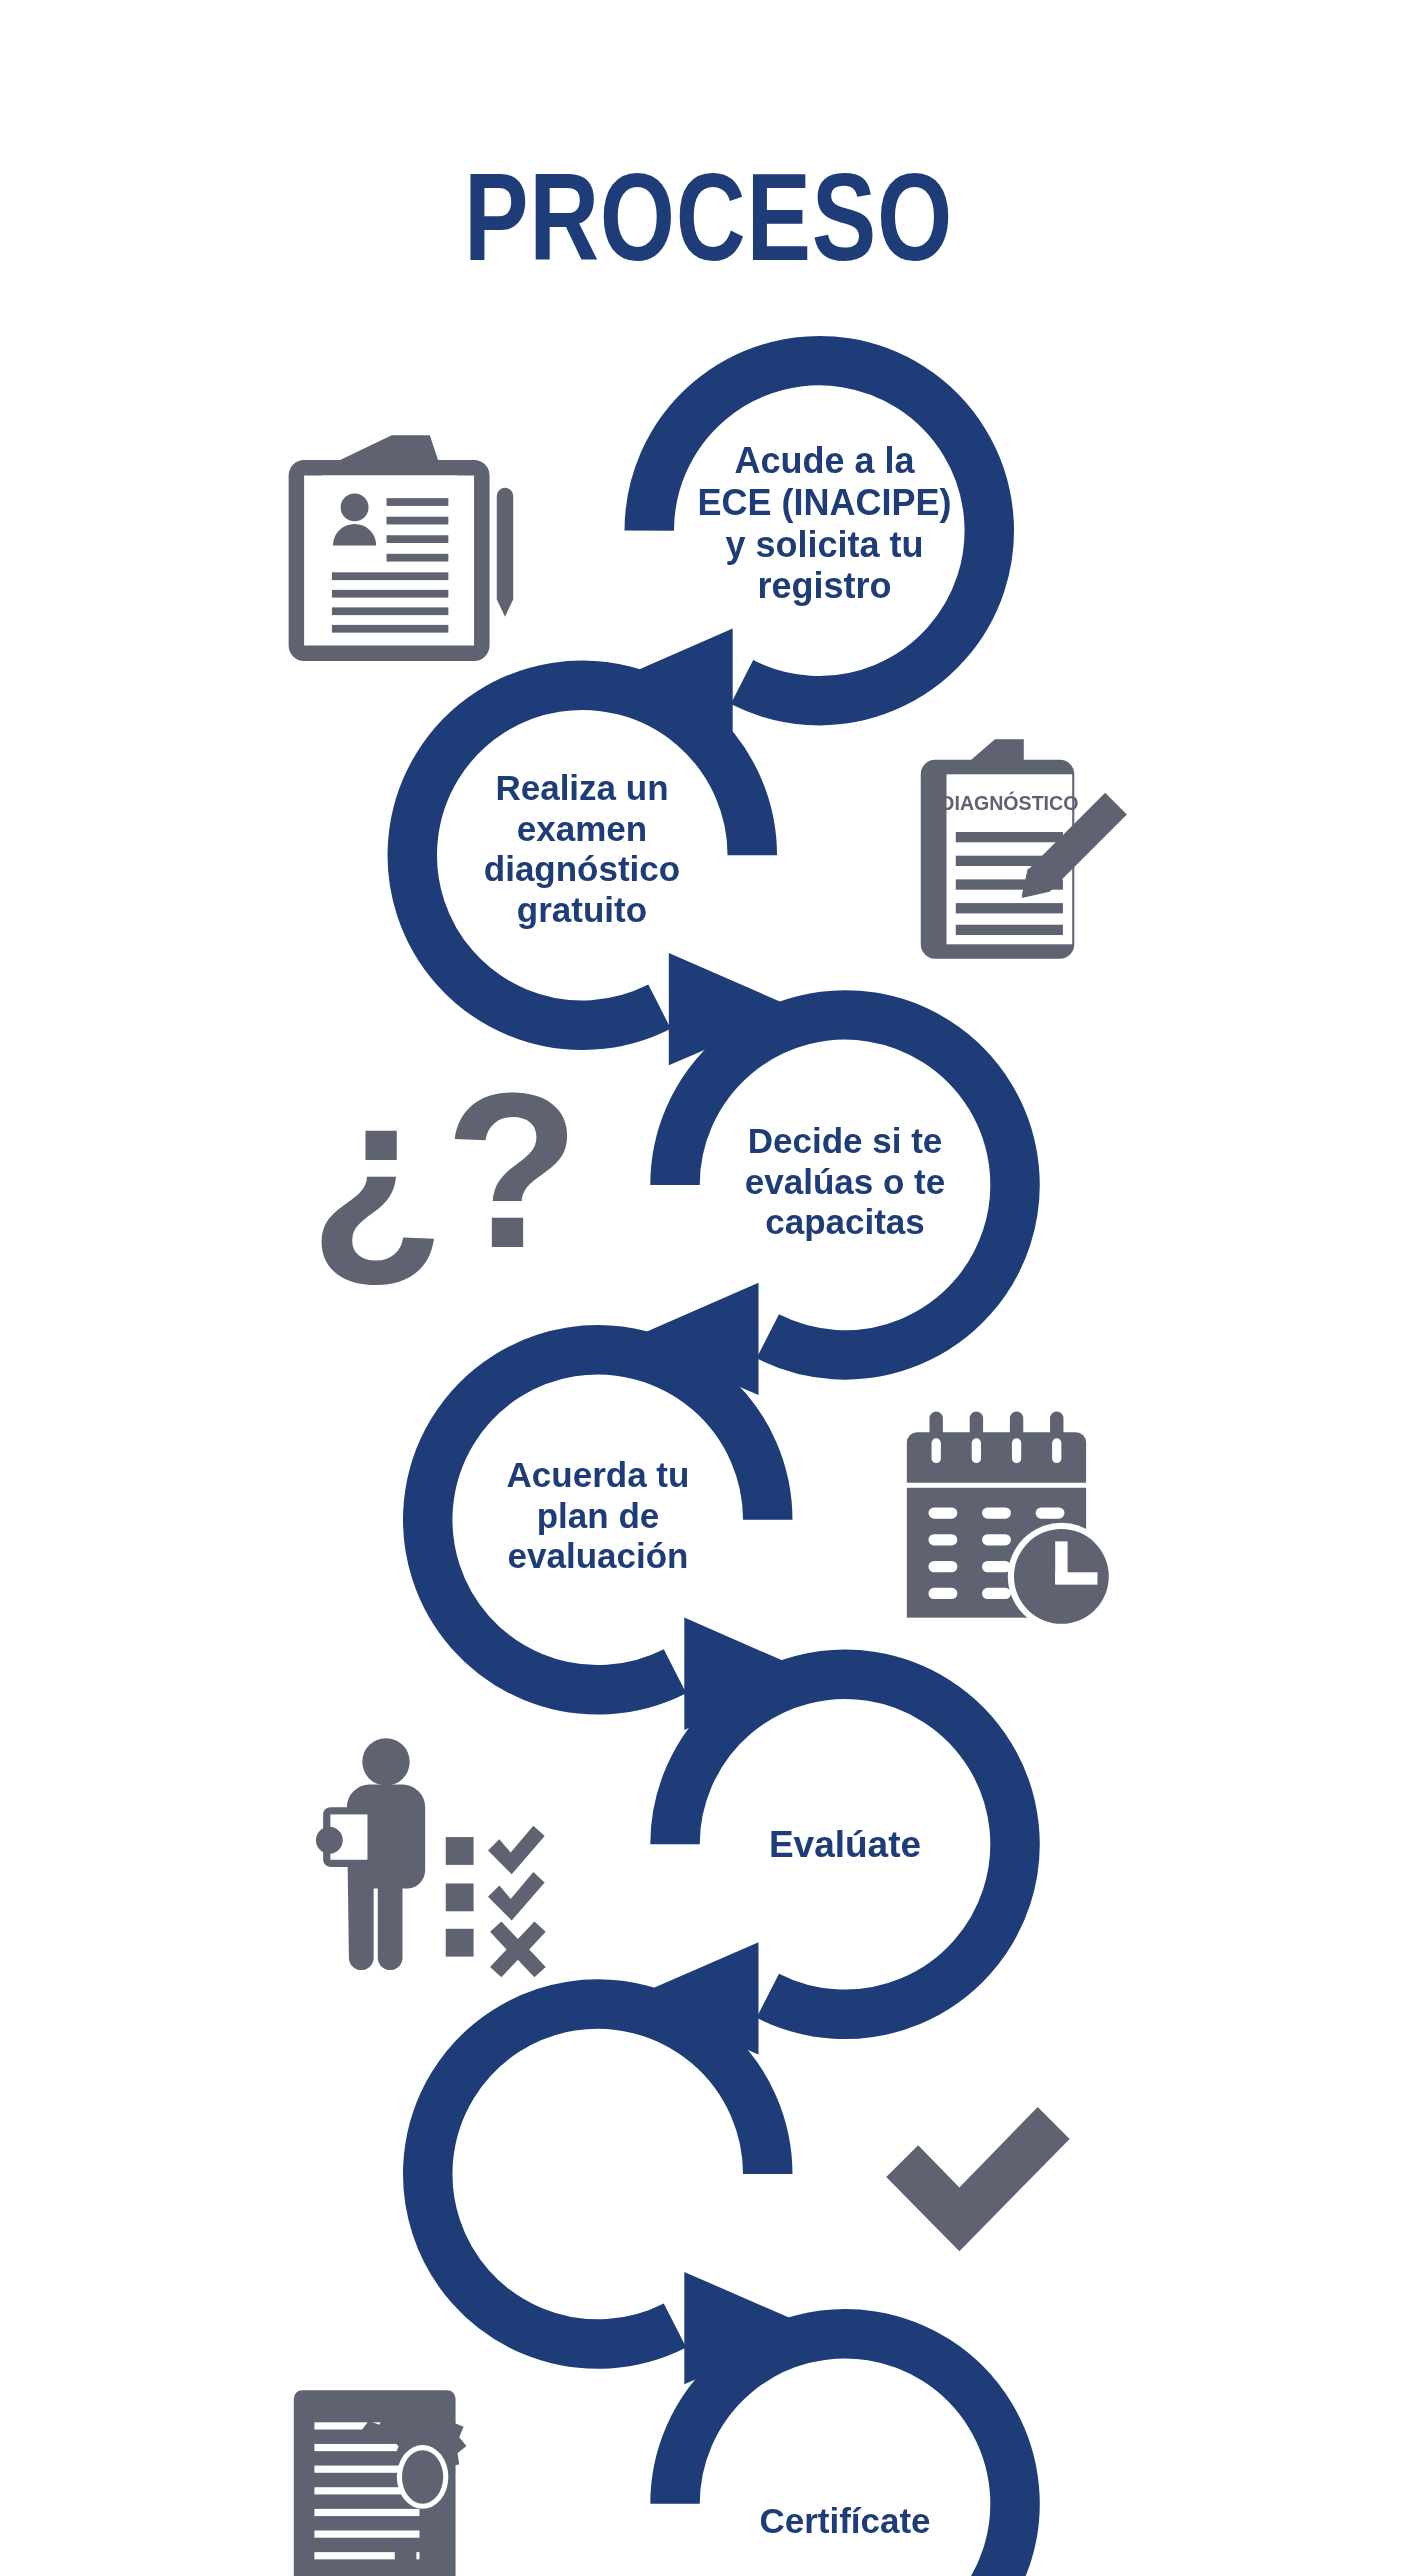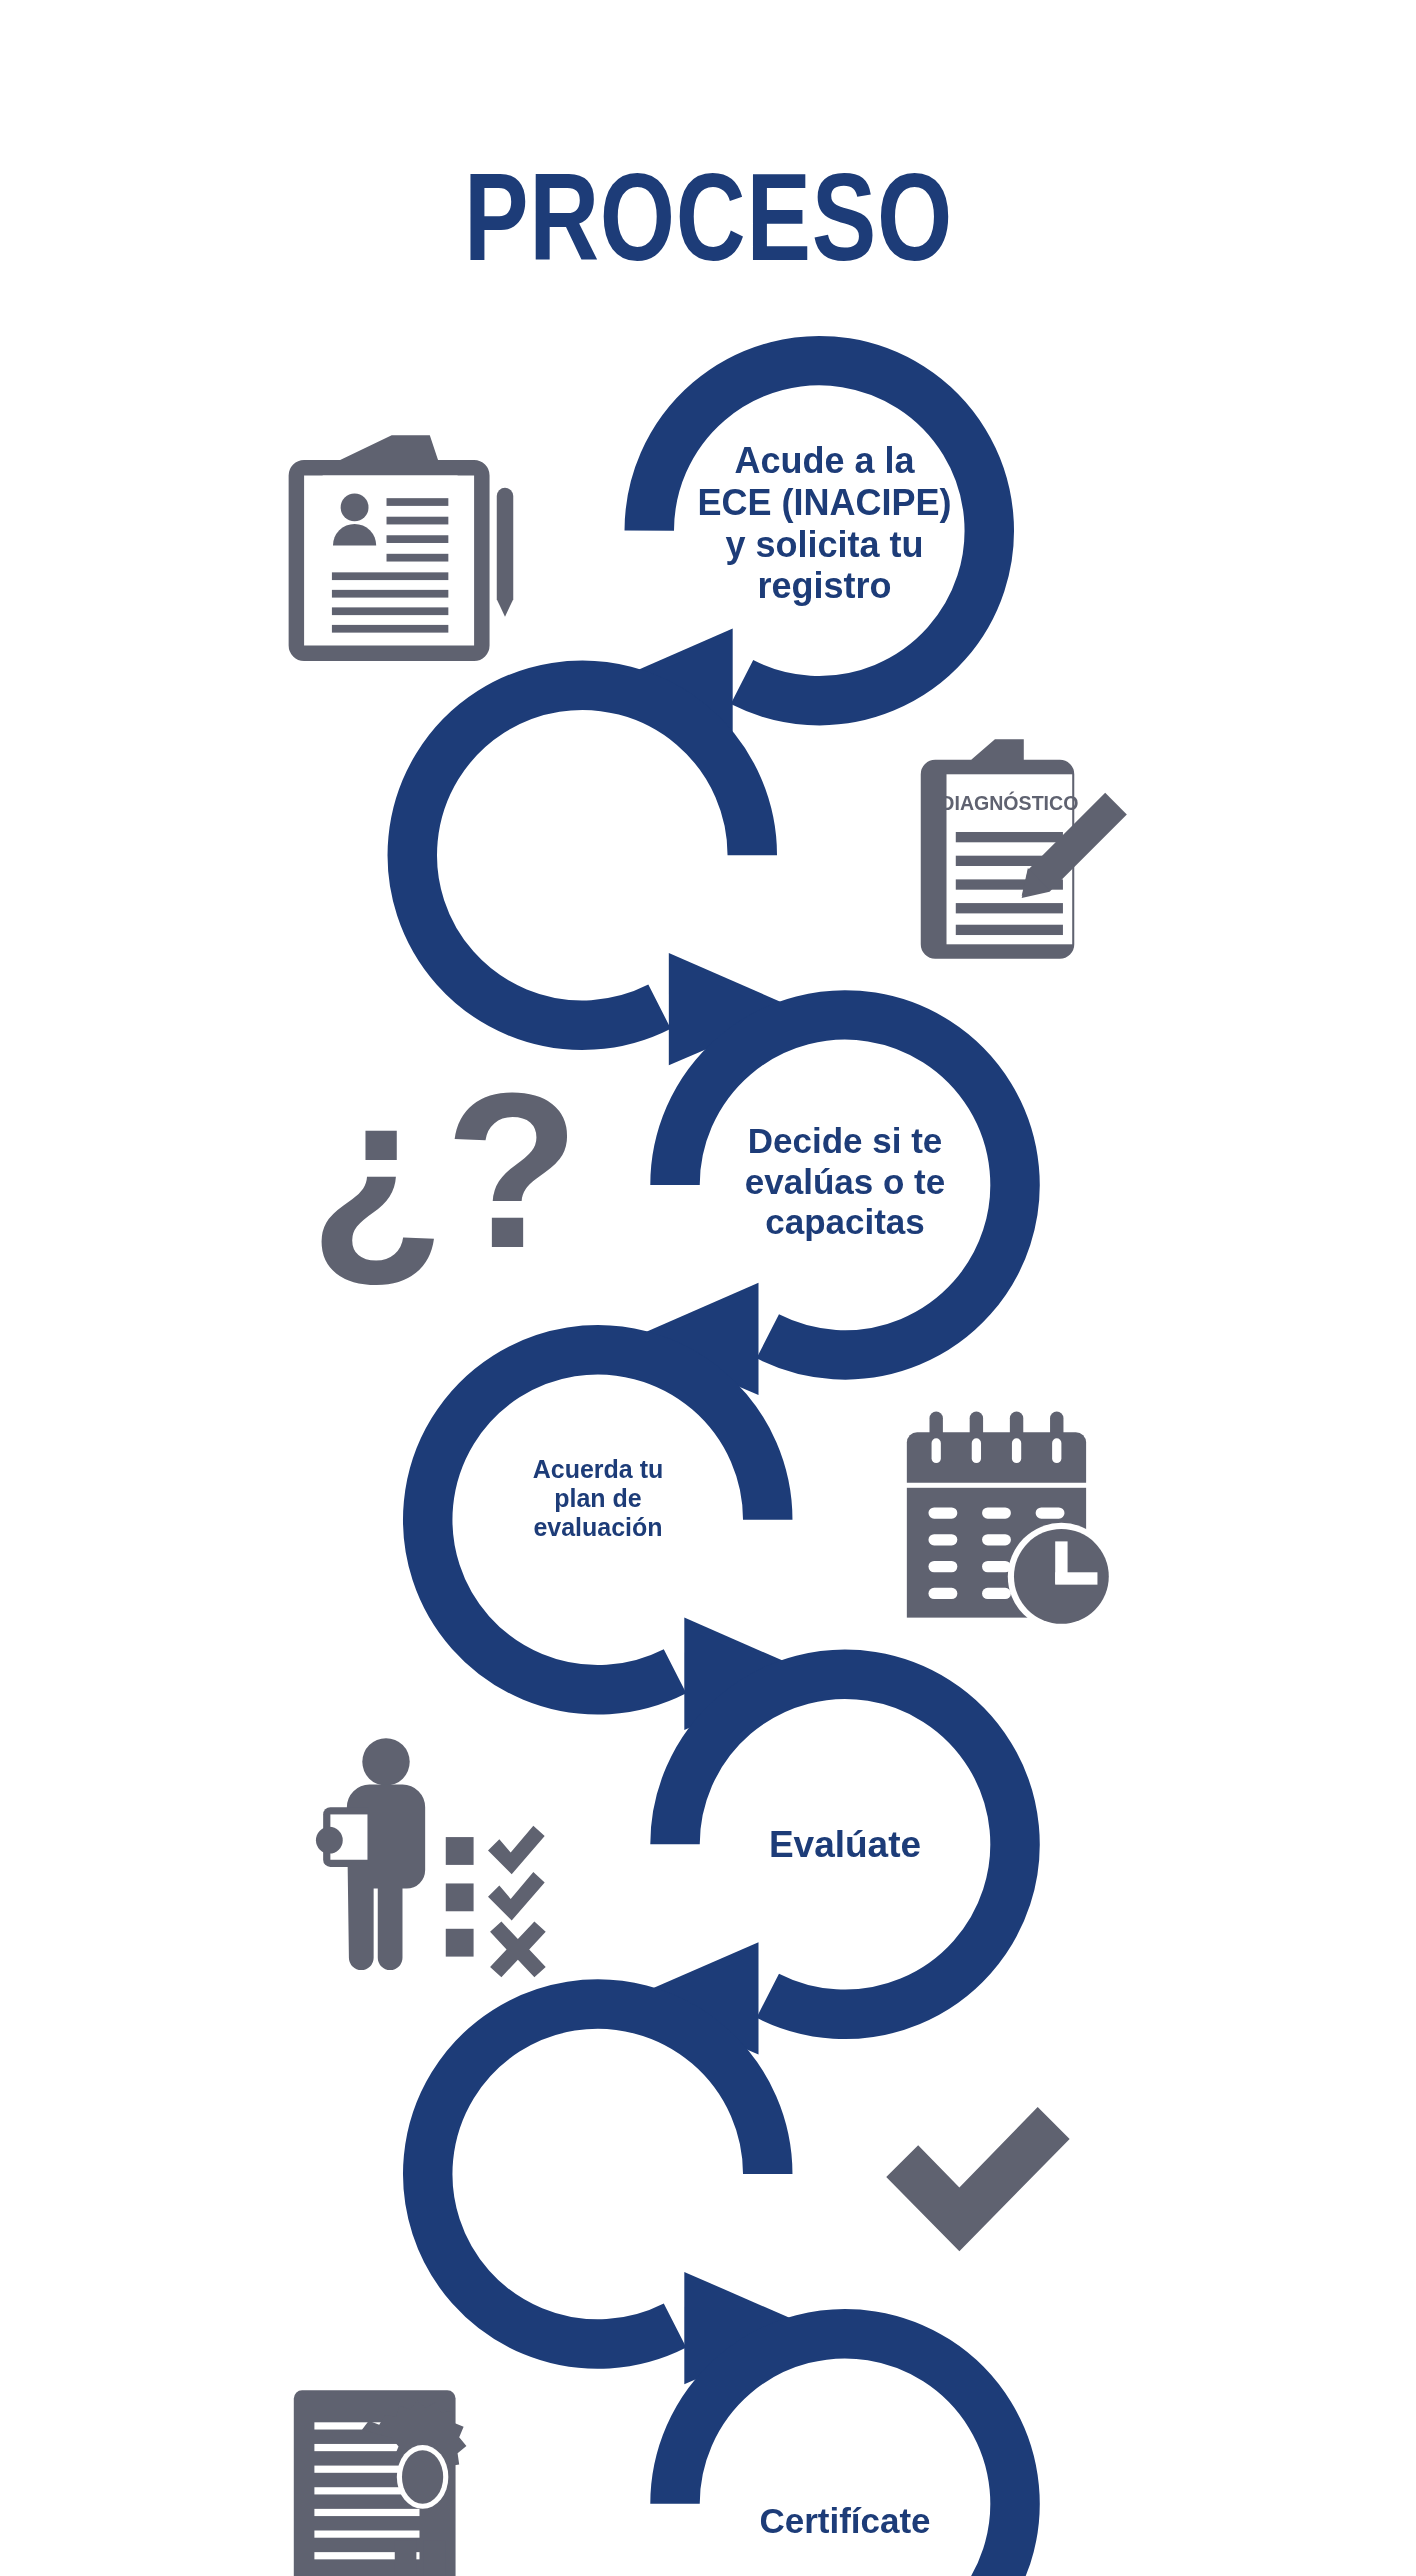--- a/index.html
+++ b/index.html
@@ -219,26 +219,30 @@
       <ellipse cx="250" cy="168" rx="50" ry="62" fill="#ffffff"></ellipse>
       <ellipse cx="250" cy="168" rx="40" ry="52" fill="#5F6270"></ellipse>
     </g>
   </svg>
 
   <div class="step-label" style="left:680px; top:440px; width:289px; font-size:36px;">Acude a la
 ECE (INACIPE)
 y solicita tu
 registro</div>
 
+  <div class="step-label" style="left:448px; top:768px; width:268px; font-size:35px;">Realiza un
+examen
+diagnóstico
+gratuito</div>
 
   <div class="step-label" style="left:711px; top:1121px; width:268px; font-size:35px;">Decide si te
 evalúas o te
 capacitas</div>
 
-  <div class="step-label" style="left:464px; top:1455px; width:268px; font-size:25px;">Acuerda tu
+  <div class="step-label" style="left:464px; top:1455px; width:268px; font-size:35px;">Acuerda tu
 plan de
 evaluación</div>
 
   <div class="step-label" style="left:711px; top:1824px; width:268px; font-size:37px;">Evalúate</div>
 
 
   <div class="step-label" style="left:711px; top:2501px; width:268px; font-size:35px;">Certifícate</div>
 
 </div>
 

